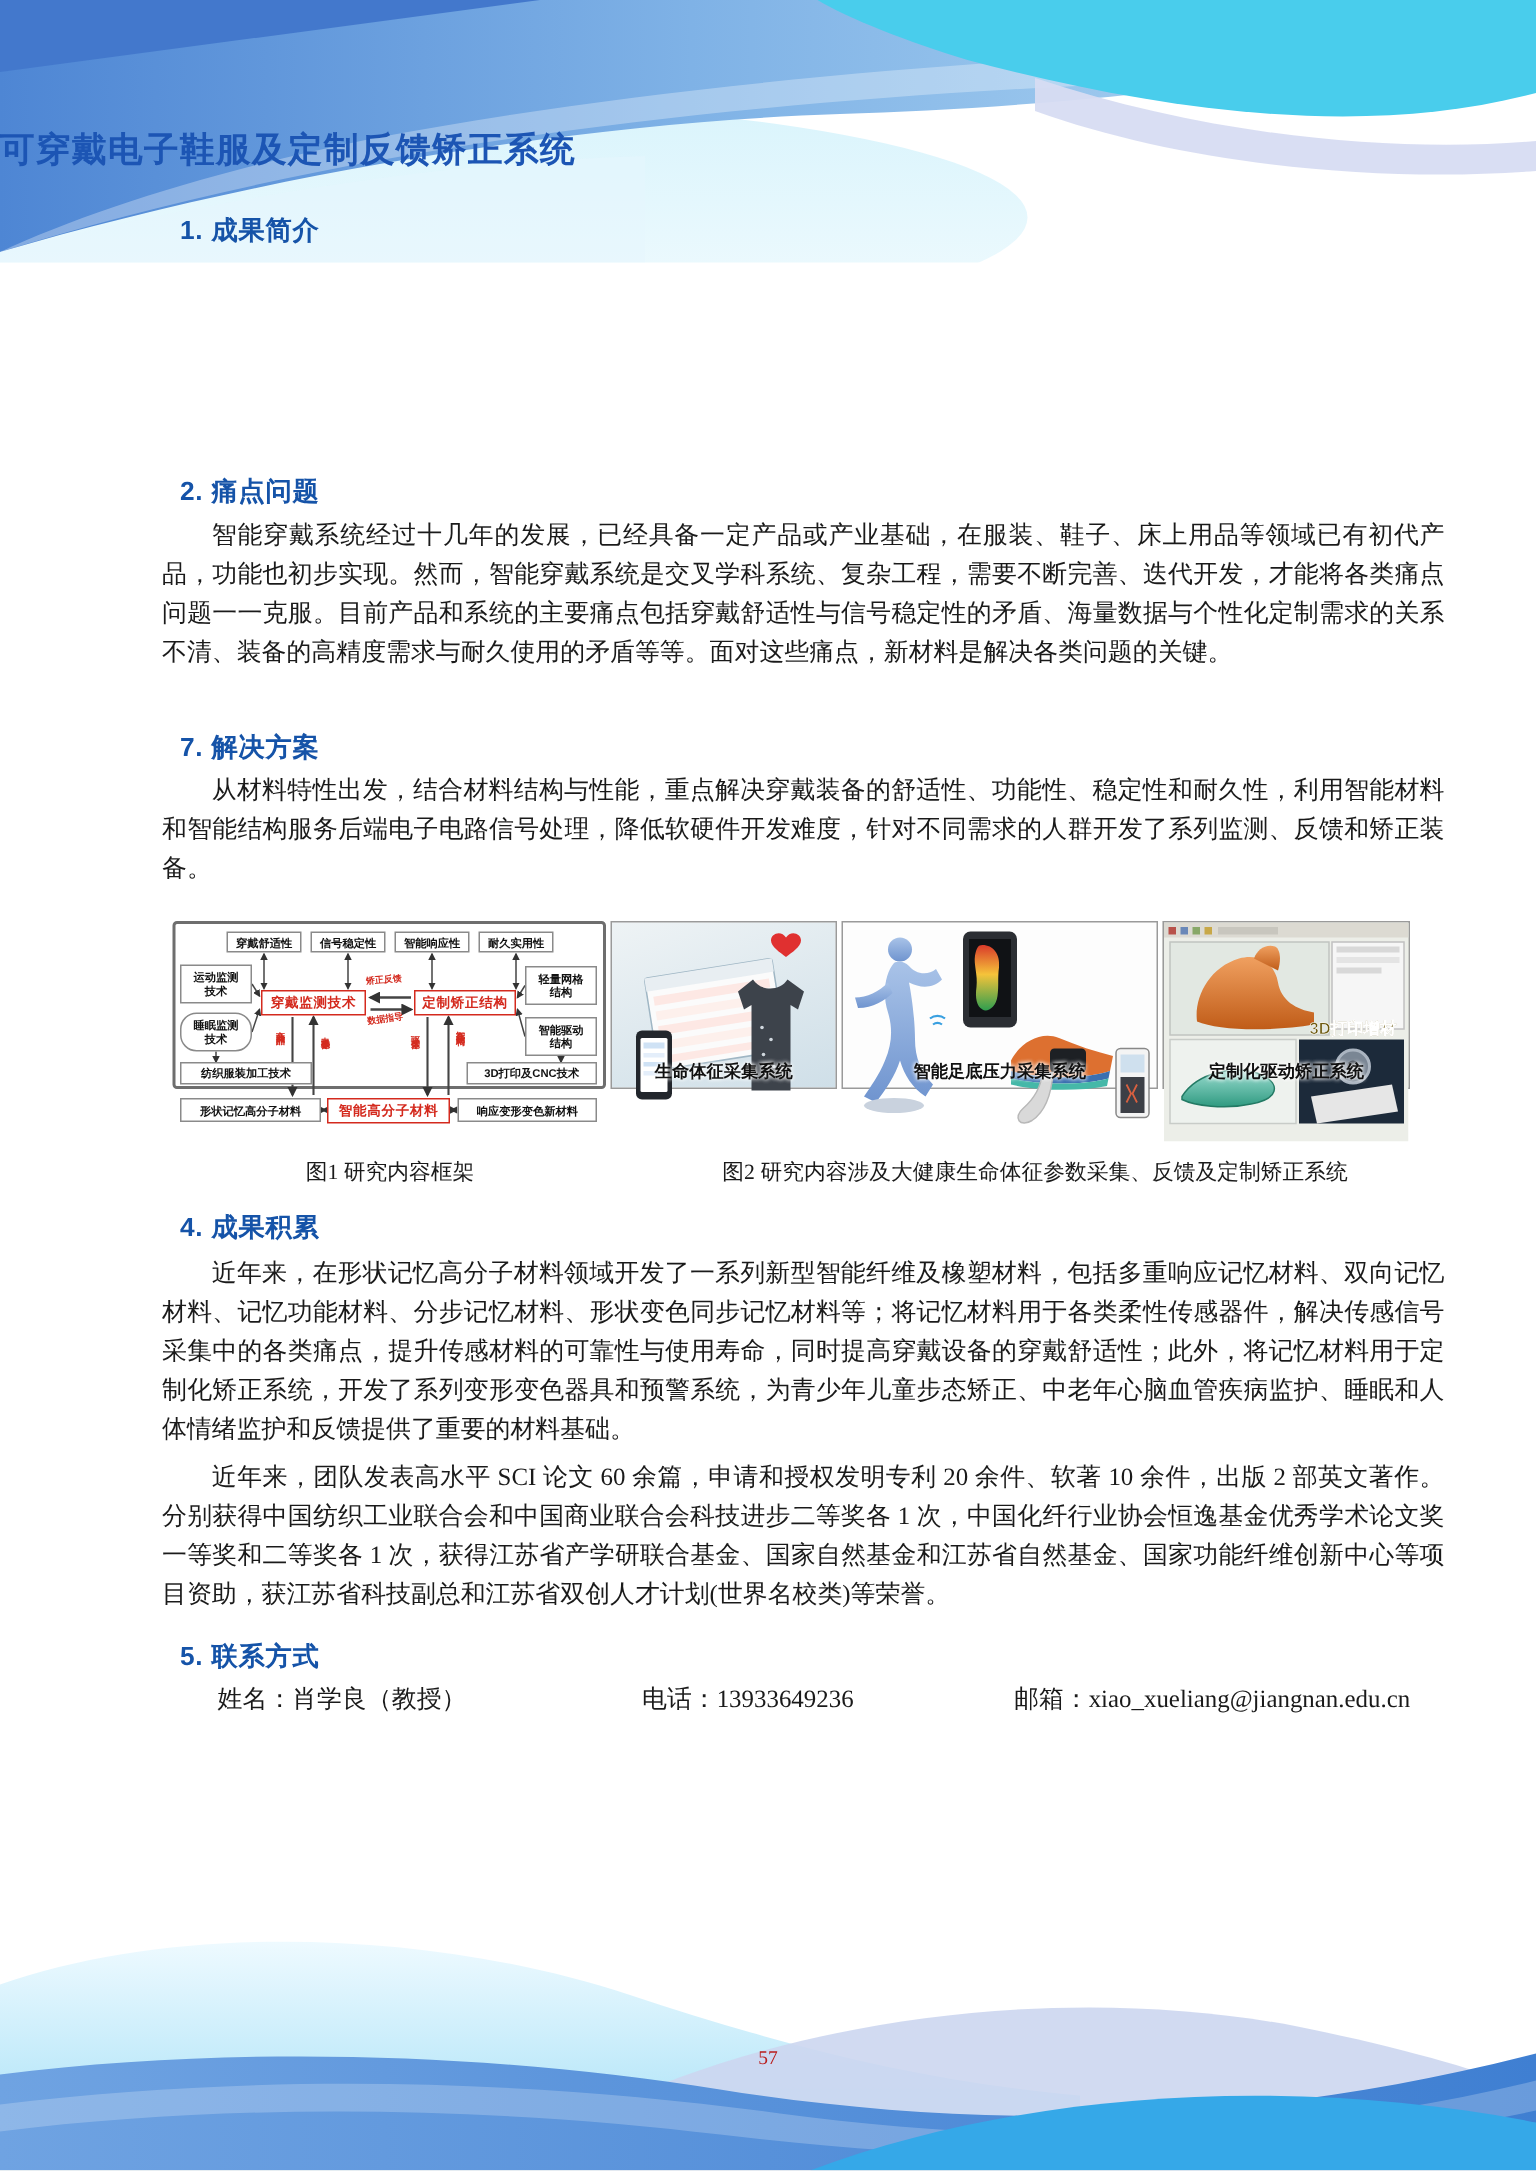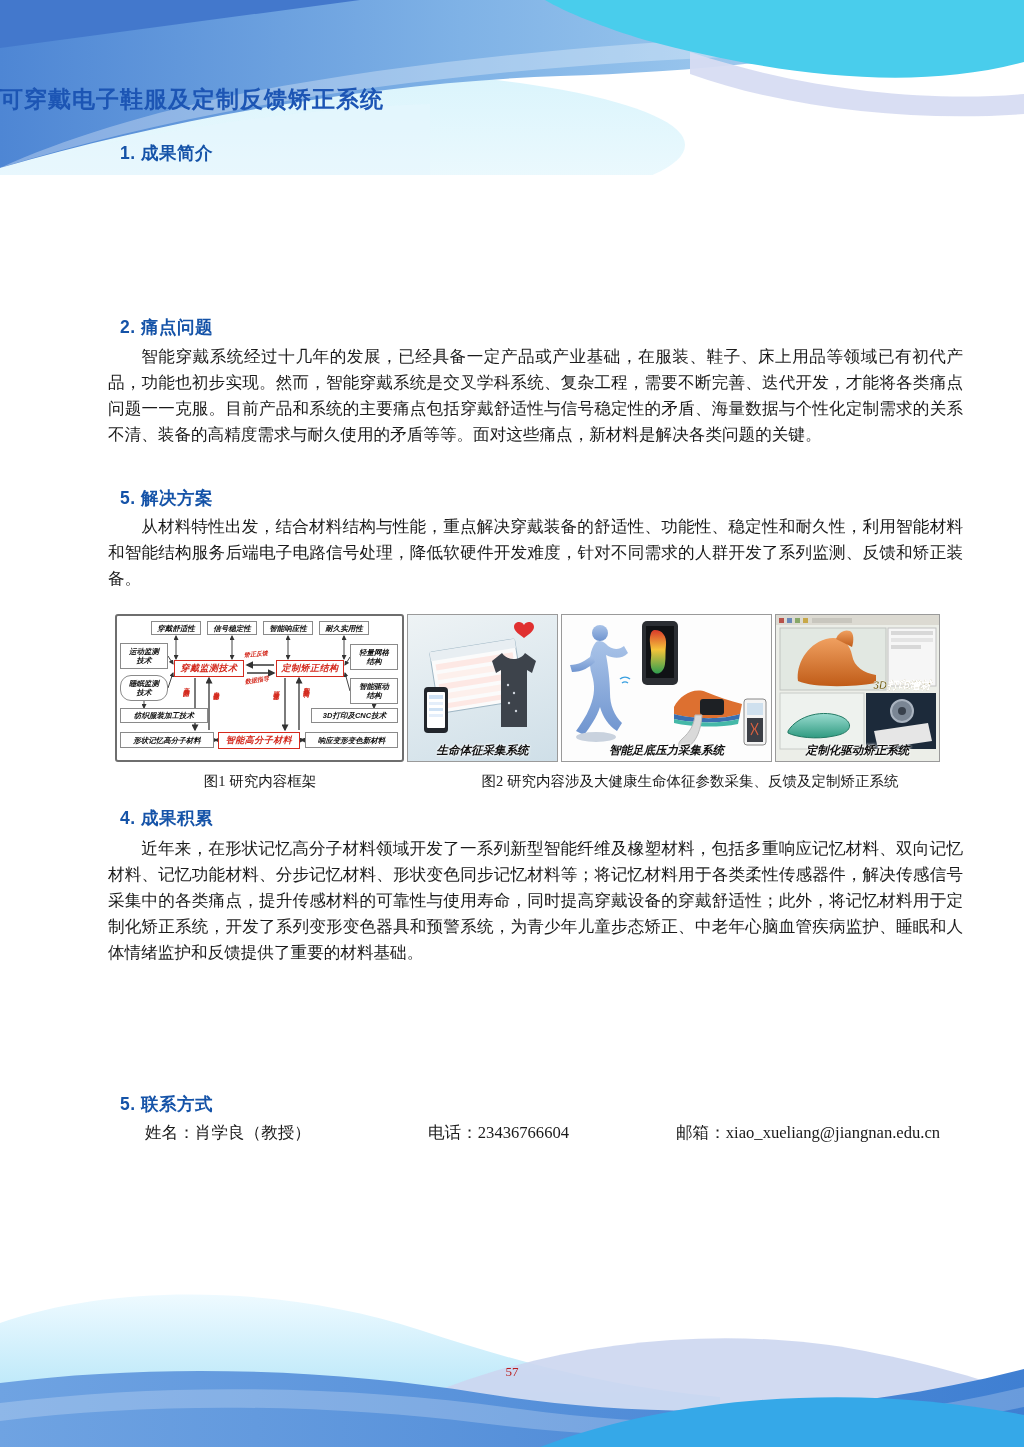--- a/index.html
+++ b/index.html
@@ -10,21 +10,21 @@
   .deco.bottom{bottom:0;height:172px;}
   .doc-title{position:absolute;top:84px;left:0;width:1024px;
              font-family:"Liberation Sans","DejaVu Sans",sans-serif;
              font-weight:bold;font-size:23px;color:#1c55b4;letter-spacing:1px;}
   .sec-head{position:absolute;left:120px;font-family:"Liberation Sans","DejaVu Sans",sans-serif;
             font-weight:bold;font-size:17.5px;color:#1553a8;letter-spacing:.5px;}
   .para{position:absolute;left:108px;width:855px;font-size:16.6px;line-height:26px;
         text-align:justify;text-indent:2em;color:#1a1a1a;}
   
   .figrow{position:absolute;top:614px;left:115px;width:825px;height:150px;}
-  .panel{position:absolute;top:0;height:148px;background:#fff;box-sizing:border-box;font-style:italic;}
+  .panel{position:absolute;top:0;height:112px;background:#fff;box-sizing:border-box;}
   .p1{left:0;width:289px;border:2px solid #6e6e6e;border-radius:3px;}
   .p2{left:292px;width:151px;border:1px solid #9a9a9a;background:linear-gradient(160deg,#eef3f5,#cfdfe8);}
   .p3{left:446px;width:211px;border:1px solid #9a9a9a;background:#fdfdfd;}
   .p4{left:660px;width:165px;border:1px solid #9a9a9a;background:#e9ebe4;}
   .dbox{position:absolute;display:flex;align-items:center;justify-content:center;text-align:center;
         border:1px solid #8a8a8a;background:#fff;color:#111;
         font-family:"Liberation Sans","DejaVu Sans",sans-serif;font-weight:bold;
         font-size:7.5px;line-height:9px;box-sizing:border-box;}
   .dred{border:1.5px solid #d42a1e;color:#d42a1e;font-size:9px;letter-spacing:.5px;}
   .dlab{position:absolute;color:#d42a1e;font-family:"Liberation Sans","DejaVu Sans",sans-serif;
@@ -83,21 +83,21 @@
     <path d="M540,172 C690,116 870,110 1024,140 L1024,172 Z" fill="#35a8e8"></path>
   </svg>
 
   <div class="doc-title">可穿戴电子鞋服及定制反馈矫正系统</div>
 
   <div class="sec-head" style="top:141px;text-align:center;">1. 成果简介</div>
 
   <div class="sec-head" style="top:315px;">2. 痛点问题</div>
   <div class="para" style="top:344px;">智能穿戴系统经过十几年的发展，已经具备一定产品或产业基础，在服装、鞋子、床上用品等领域已有初代产品，功能也初步实现。然而，智能穿戴系统是交叉学科系统、复杂工程，需要不断完善、迭代开发，才能将各类痛点问题一一克服。目前产品和系统的主要痛点包括穿戴舒适性与信号稳定性的矛盾、海量数据与个性化定制需求的关系不清、装备的高精度需求与耐久使用的矛盾等等。面对这些痛点，新材料是解决各类问题的关键。</div>
 
-  <div class="sec-head" style="top:486px;">5. 解决方案</div>
+  <div class="sec-head" style="top:486px;">7. 解决方案</div>
   <div class="para" style="top:514px;">从材料特性出发，结合材料结构与性能，重点解决穿戴装备的舒适性、功能性、稳定性和耐久性，利用智能材料和智能结构服务后端电子电路信号处理，降低软硬件开发难度，针对不同需求的人群开发了系列监测、反馈和矫正装备。</div>
 
   <div class="figrow">
 
     <div class="panel p1">
       <svg style="position:absolute;left:0;top:0;" width="285" height="144" viewBox="0 0 285 144">
         <defs>
           <marker id="ah" viewBox="0 0 10 10" refX="8" refY="5" markerWidth="5" markerHeight="5" orient="auto-start-reverse">
             <path d="M0,0 L10,5 L0,10 z" fill="#333"></path>
           </marker>
@@ -260,22 +260,23 @@
       </svg>
       <div class="pcap">定制化驱动矫正系统</div>
     </div>
   </div>
 
   <div class="figcap" style="top:772px;left:115px;width:290px;">图1  研究内容框架</div>
   <div class="figcap" style="top:772px;left:420px;width:540px;">图2  研究内容涉及大健康生命体征参数采集、反馈及定制矫正系统</div>
 
   <div class="sec-head" style="top:806px;">4. 成果积累</div>
   <div class="para" style="top:836px;">近年来，在形状记忆高分子材料领域开发了一系列新型智能纤维及橡塑材料，包括多重响应记忆材料、双向记忆材料、记忆功能材料、分步记忆材料、形状变色同步记忆材料等；将记忆材料用于各类柔性传感器件，解决传感信号采集中的各类痛点，提升传感材料的可靠性与使用寿命，同时提高穿戴设备的穿戴舒适性；此外，将记忆材料用于定制化矫正系统，开发了系列变形变色器具和预警系统，为青少年儿童步态矫正、中老年心脑血管疾病监护、睡眠和人体情绪监护和反馈提供了重要的材料基础。</div>
+  <div class="para" style="top:972px;">近年来，团队发表高水平 SCI 论文 60 余篇，申请和授权发明专利 20 余件、软著 10 余件，出版 2 部英文著作。分别获得中国纺织工业联合会和中国商业联合会科技进步二等奖各 1 次，中国化纤行业协会恒逸基金优秀学术论文奖一等奖和二等奖各 1 次，获得江苏省产学研联合基金、国家自然基金和江苏省自然基金、国家功能纤维创新中心等项目资助，获江苏省科技副总和江苏省双创人才计划(世界名校类)等荣誉。</div>
 
   <div class="sec-head" style="top:1092px;">5. 联系方式</div>
   <div class="contact">
     <span style="left:145px;">姓名：肖学良（教授）</span>
-    <span style="left:428px;">电话：23436766604</span>
+    <span style="left:428px;">电话：13933649236</span>
     <span style="left:676px;">邮箱：xiao_xueliang@jiangnan.edu.cn</span>
   </div>
 
   <div class="pageno">57</div>
 </div>
 
 </body></html>

